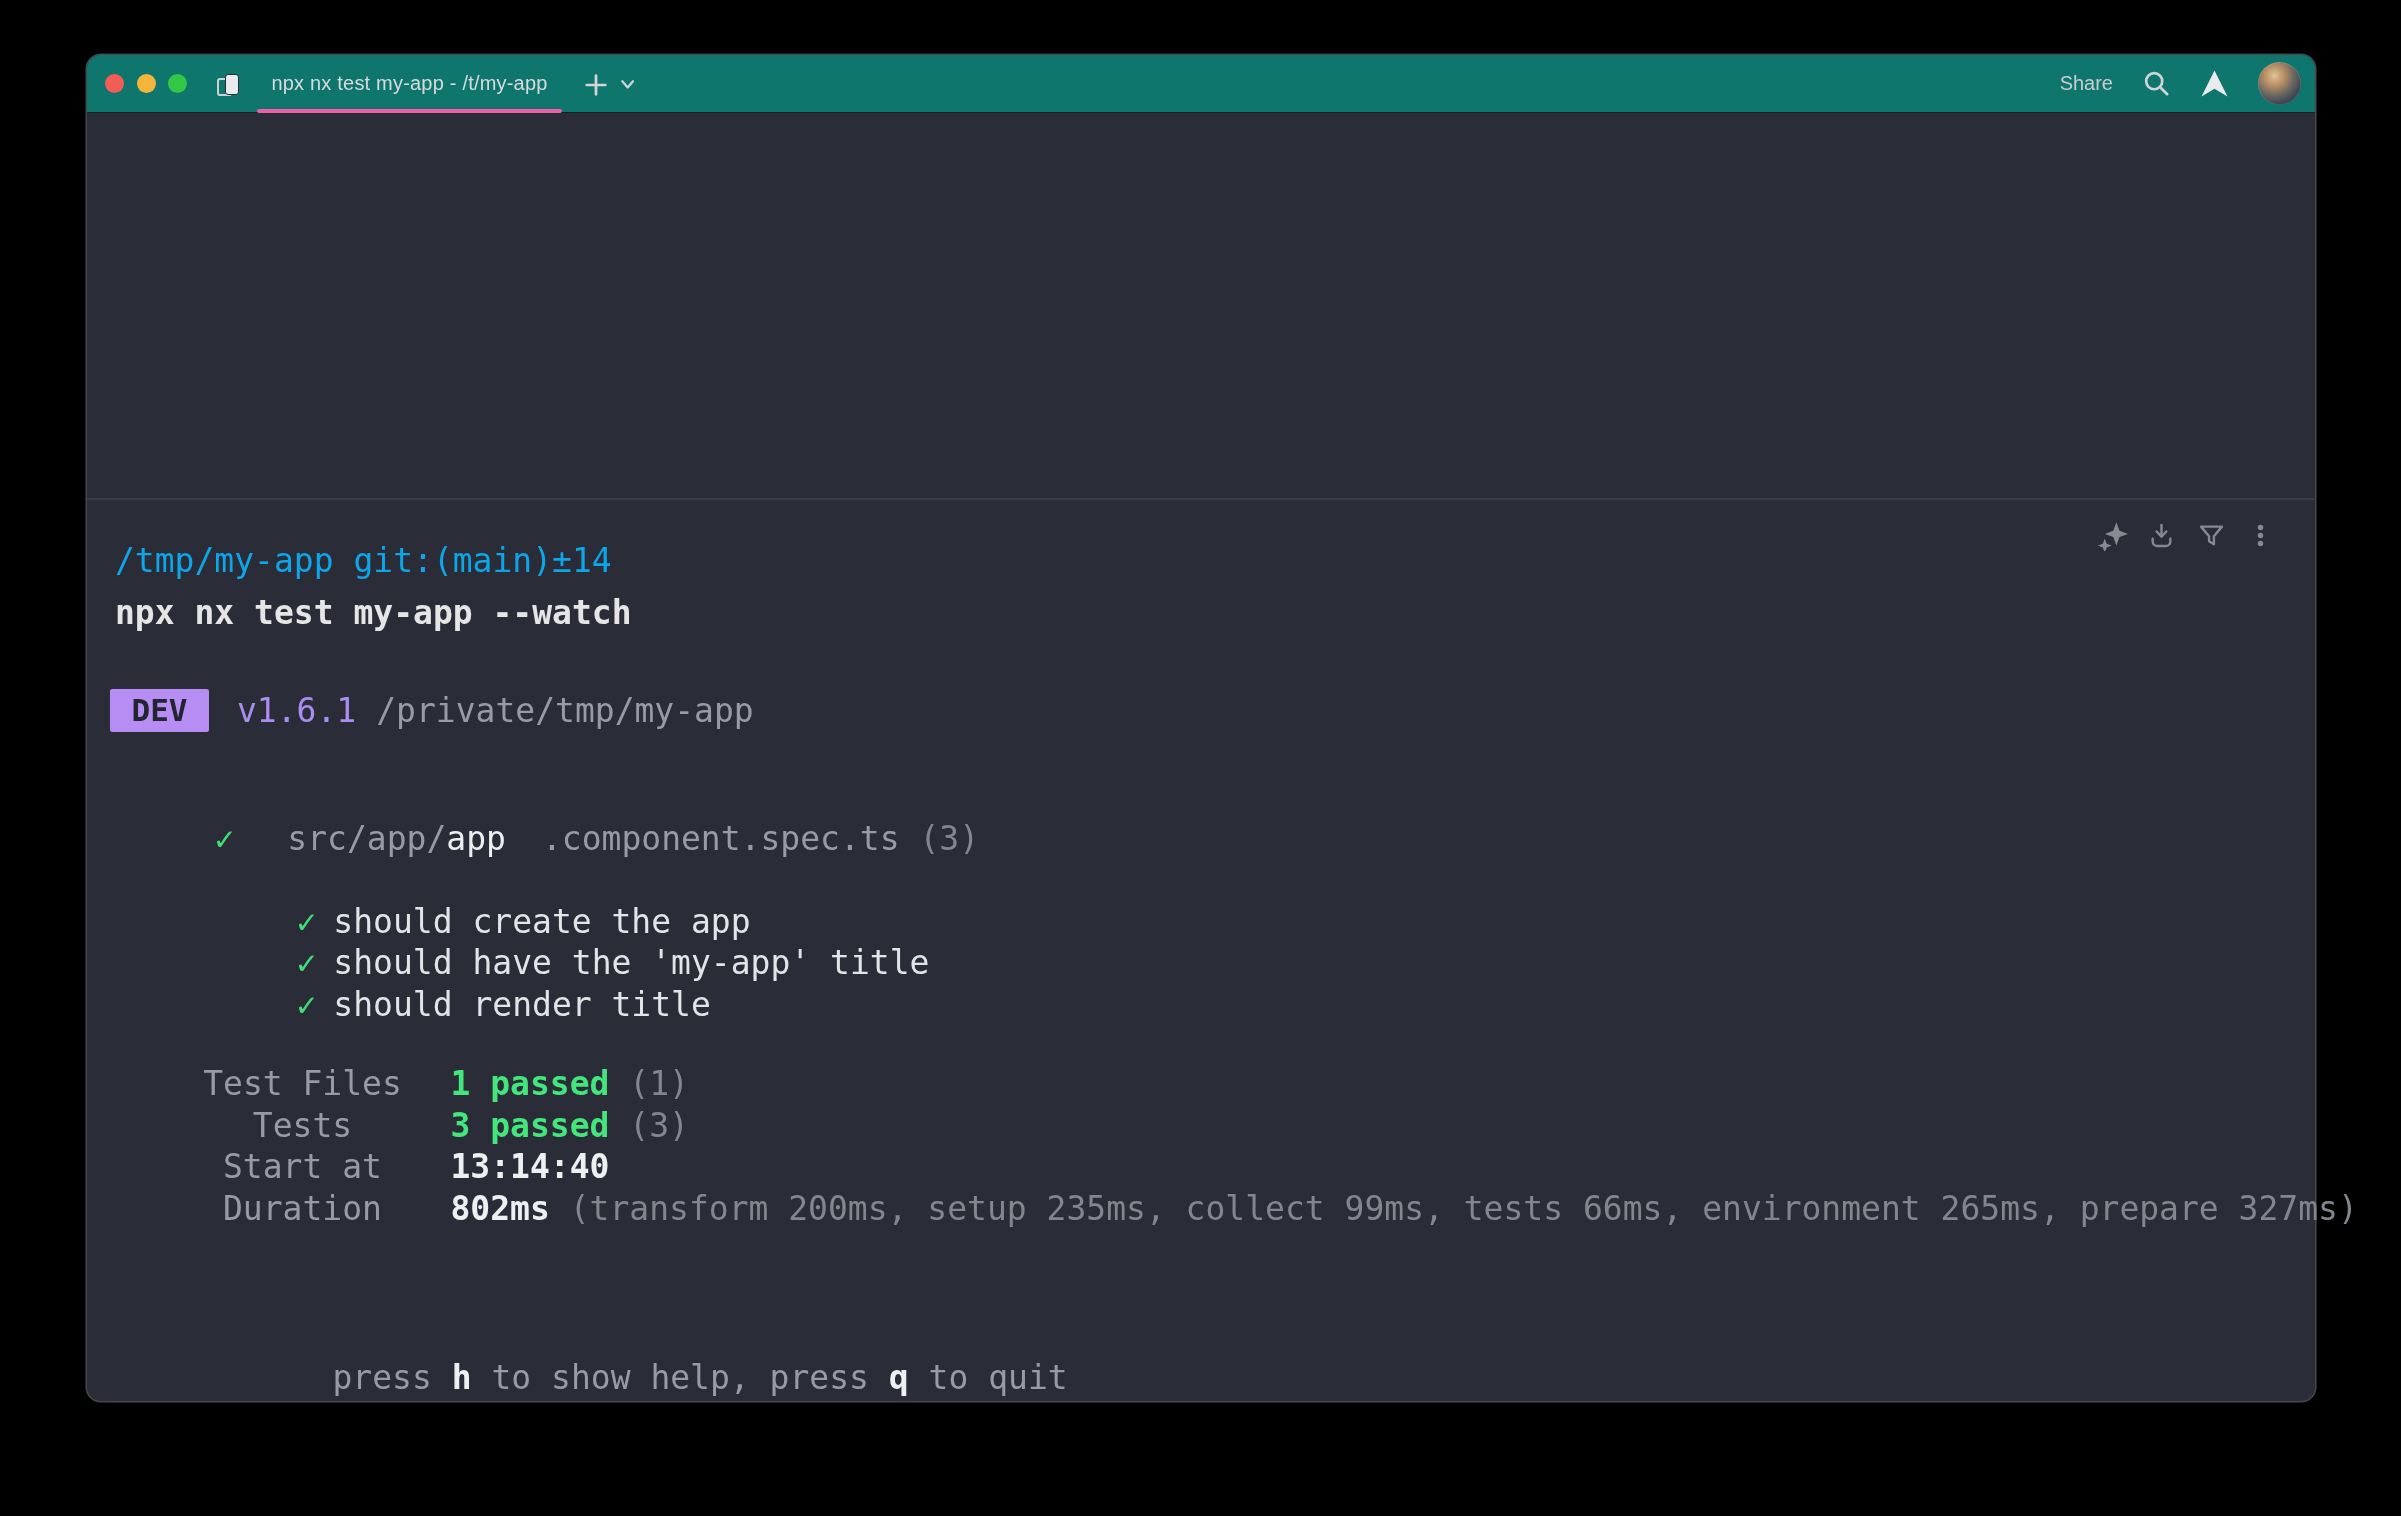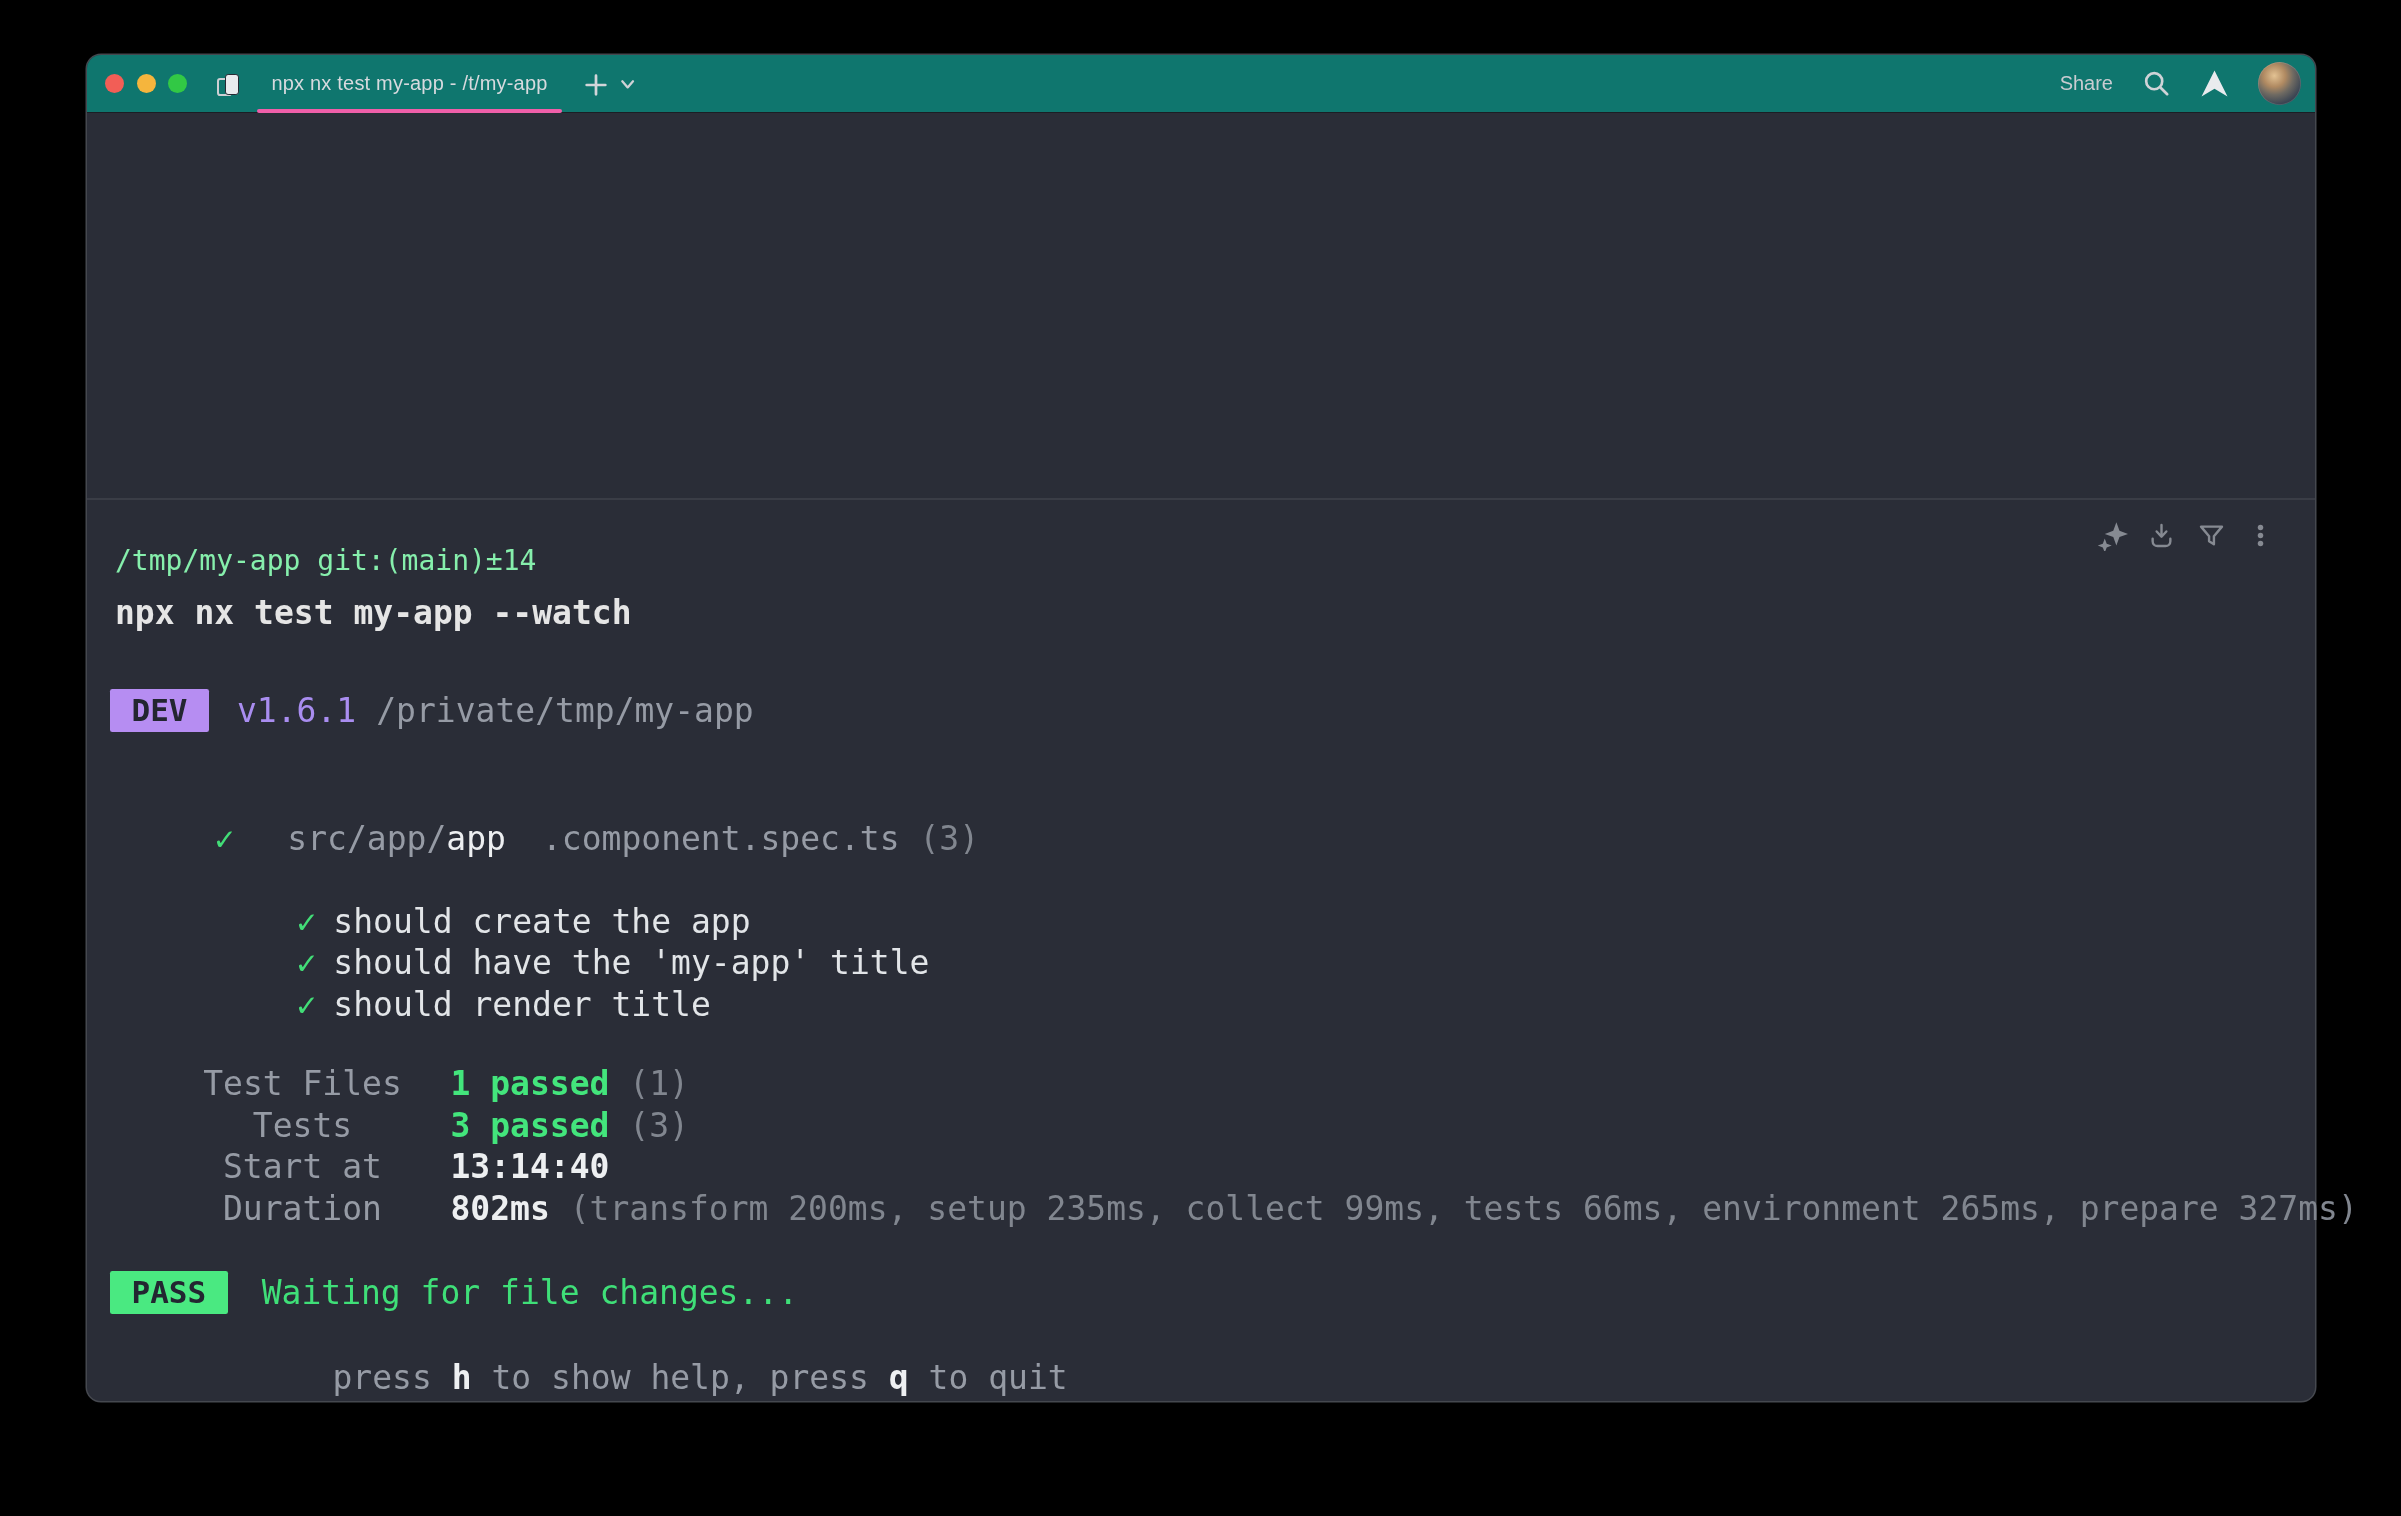--- a/index.html
+++ b/index.html
@@ -63,21 +63,21 @@
   .block-divider { position:absolute; left:0; top:443px; width:100%; height:1.5px; background:#3a3d46; }
   .block-tools { position:absolute; left:2010px; top:465px; display:flex; gap:18.4px; align-items:center; }
   .tool { width:31px; height:31px; display:flex; align-items:center; justify-content:center; }
 
   
   .trow {
     position:absolute; left:28px; white-space:pre;
     font-family:"DejaVu Sans Mono", monospace;
     font-size:33px; line-height:41px; color:#969ba5;
   }
-  .prompt-row   { top:488px; font-size:28px; line-height:35px; color:#86efac; }
+  .prompt-row   { top:488px; font-size:33px; line-height:35px; color:#0ea5e9; }
   .command-row  { top:537px; font-weight:bold; color:#e5e5e5; }
 
   .dev-row  { top:634px; left:23px; display:flex; align-items:center; height:43px; }
   .badge {
     font-family:"DejaVu Sans Mono", monospace; font-weight:bold; font-size:31px;
     line-height:43px; height:43px; padding:0 21.5px; border-radius:2.3px; color:#232631;
     display:inline-block;
   }
   .badge.dev  { background:#b68df2; }
   .badge.pass { background:#4ae981; }
@@ -221,23 +221,19 @@
   <div class="trow sum-row-1">
     <span class="sum-label">Tests</span><span class="sum-val val-green">3 passed</span><span class="sum-note"> </span><span class="sum-note">(3)</span>
   </div>
   <div class="trow sum-row-2">
     <span class="sum-label">Start at</span><span class="sum-val val-white">13:14:40</span>
   </div>
   <div class="trow sum-row-3">
     <span class="sum-label">Duration</span><span class="sum-val val-white">802ms</span><span class="sum-note"> </span><span class="sum-note">(transform 200ms, setup 235ms, collect 99ms, tests 66ms, environment 265ms, prepare 327ms)</span>
   </div>
 
-  <div class="trow pass-row">
-    <span class="badge pass">PASS</span>
-    <span class="watch-msg">Waiting for file changes...</span>
-  </div>
 
   <div class="trow press-row">
     <span>press </span><span class="key">h</span><span> to show help, press </span><span class="key">q</span><span> to quit</span>
   </div>
 
 </div>
 
 
 </body></html>

